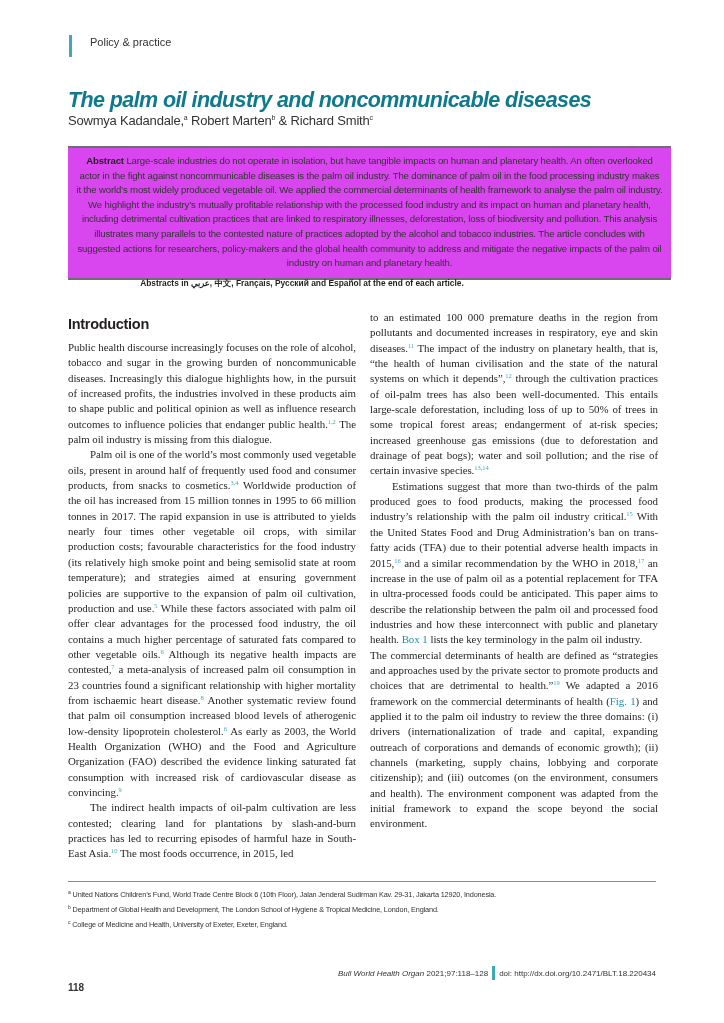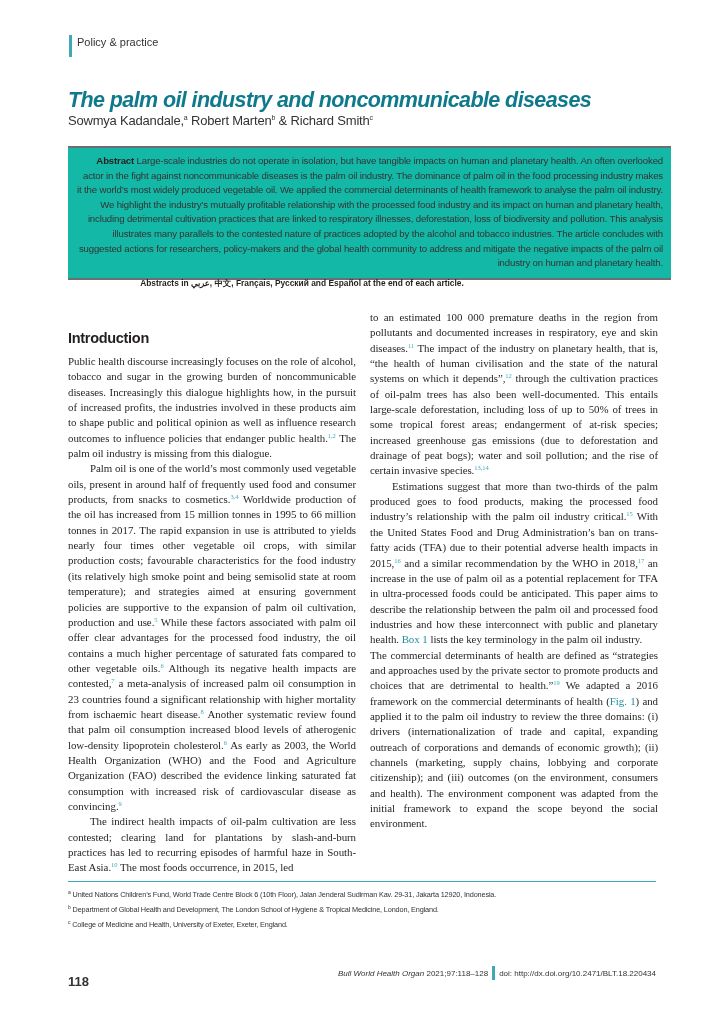--- a/index.html
+++ b/index.html
@@ -1,38 +1,38 @@
 <!DOCTYPE html>
 <html><head>
 <meta charset="utf-8">
 <style>
   html, body { margin:0; padding:0; background:#ffffff; }
   body { width:724px; height:1023px; position:relative; overflow:hidden; font-family:"Liberation Serif", serif; color:#231f20; }
-  .section-tag { position:absolute; left:69px; top:35px; height:22px; border-left:3px solid #3fa9b5; padding-left:5px; font-family:"Liberation Sans", sans-serif; font-size:11px; color:#333; line-height:14px; }
+  .section-tag { position:absolute; left:69px; top:35px; height:22px; border-left:3px solid #3fa9b5; padding-left:18px; font-family:"Liberation Sans", sans-serif; font-size:11px; color:#333; line-height:14px; }
   .title { position:absolute; left:68px; top:88px; font-family:"Liberation Sans", sans-serif; font-weight:bold; font-size:21.5px; color:#0e7a8c; letter-spacing:-0.6px; white-space:nowrap; }
   .authors { position:absolute; left:68px; top:113px; font-family:"Liberation Sans", sans-serif; font-size:13px; color:#333; letter-spacing:-0.2px; white-space:nowrap; }
   .authors sup { font-size:7px; vertical-align:5px; }
-  .abstract { position:absolute; left:68px; top:146px; width:587px; background:#14b8a6; border-top:2px solid #6d6e71; border-bottom:2px solid #6d6e71; padding:6px 8px 7px 8px; font-family:"Liberation Sans", sans-serif; font-size:9.6px; line-height:14.6px; color:#333; text-align:right; letter-spacing:-0.15px; }
+  .abstract { position:absolute; left:68px; top:146px; width:587px; background:#d946ef; border-top:2px solid #6d6e71; border-bottom:2px solid #6d6e71; padding:6px 8px 7px 8px; font-family:"Liberation Sans", sans-serif; font-size:9.6px; line-height:14.6px; color:#333; text-align:center; letter-spacing:-0.15px; }
   .abstract b { color:#231f20; }
   .langs { position:absolute; left:0; width:604px; top:278px; text-align:center; font-family:"Liberation Sans", sans-serif; font-size:8.4px; font-weight:bold; color:#231f20; }
   .col { position:absolute; width:288px; font-size:10.9px; line-height:15.35px; text-align:justify; letter-spacing:-0.05px; }
-  .col1 { left:68px; top:328px; }
+  .col1 { left:68px; top:314px; }
   .col2 { left:370px; top:310px; }
   .col h2 { font-family:"Liberation Sans", sans-serif; font-size:14.5px; font-weight:bold; margin:0 0 6px 0; line-height:20px; color:#231f20; letter-spacing:-0.3px; }
   .col p { margin:0; }
   .col p.indent { text-indent:22px; }
   .col sup, .ref { color:#3fa9b5; font-size:6.5px; vertical-align:4px; line-height:0; }
   .link { color:#1f8ea3; }
   .h2-approach { margin-top:18px !important; }
   .fn-rule { position:absolute; left:68px; top:881px; width:588px; height:1px; background:#3fa9b5; }
   .footnotes { position:absolute; left:68px; top:886px; width:600px; font-family:"Liberation Sans", sans-serif; font-size:7.3px; line-height:12.2px; color:#333; letter-spacing:-0.15px; }
   .footnotes sup { font-size:5px; vertical-align:3px; }
   .footnotes .dates { font-style:italic; }
   .footer { position:absolute; top:966px; left:68px; width:588px; font-family:"Liberation Sans", sans-serif; font-size:8px; color:#333; }
-  .page-num { position:absolute; left:0; top:8px; font-weight:bold; font-size:13px; }
+  .page-num { position:absolute; left:0; top:16px; font-weight:bold; font-size:10px; }
   .citation { position:absolute; right:0; top:0; white-space:nowrap; }
   .citation .journal { font-style:italic; }
   .citation .bar { display:inline-block; width:3px; height:14px; background:#3fa9b5; vertical-align:-4px; margin:0 4px; }
 </style>
 </head>
 <body>
 
 <div class="section-tag">Policy &amp; practice</div>
 
 <h1 class="title" style="margin:0;font-style:italic;">The palm oil industry and noncommunicable diseases</h1>

